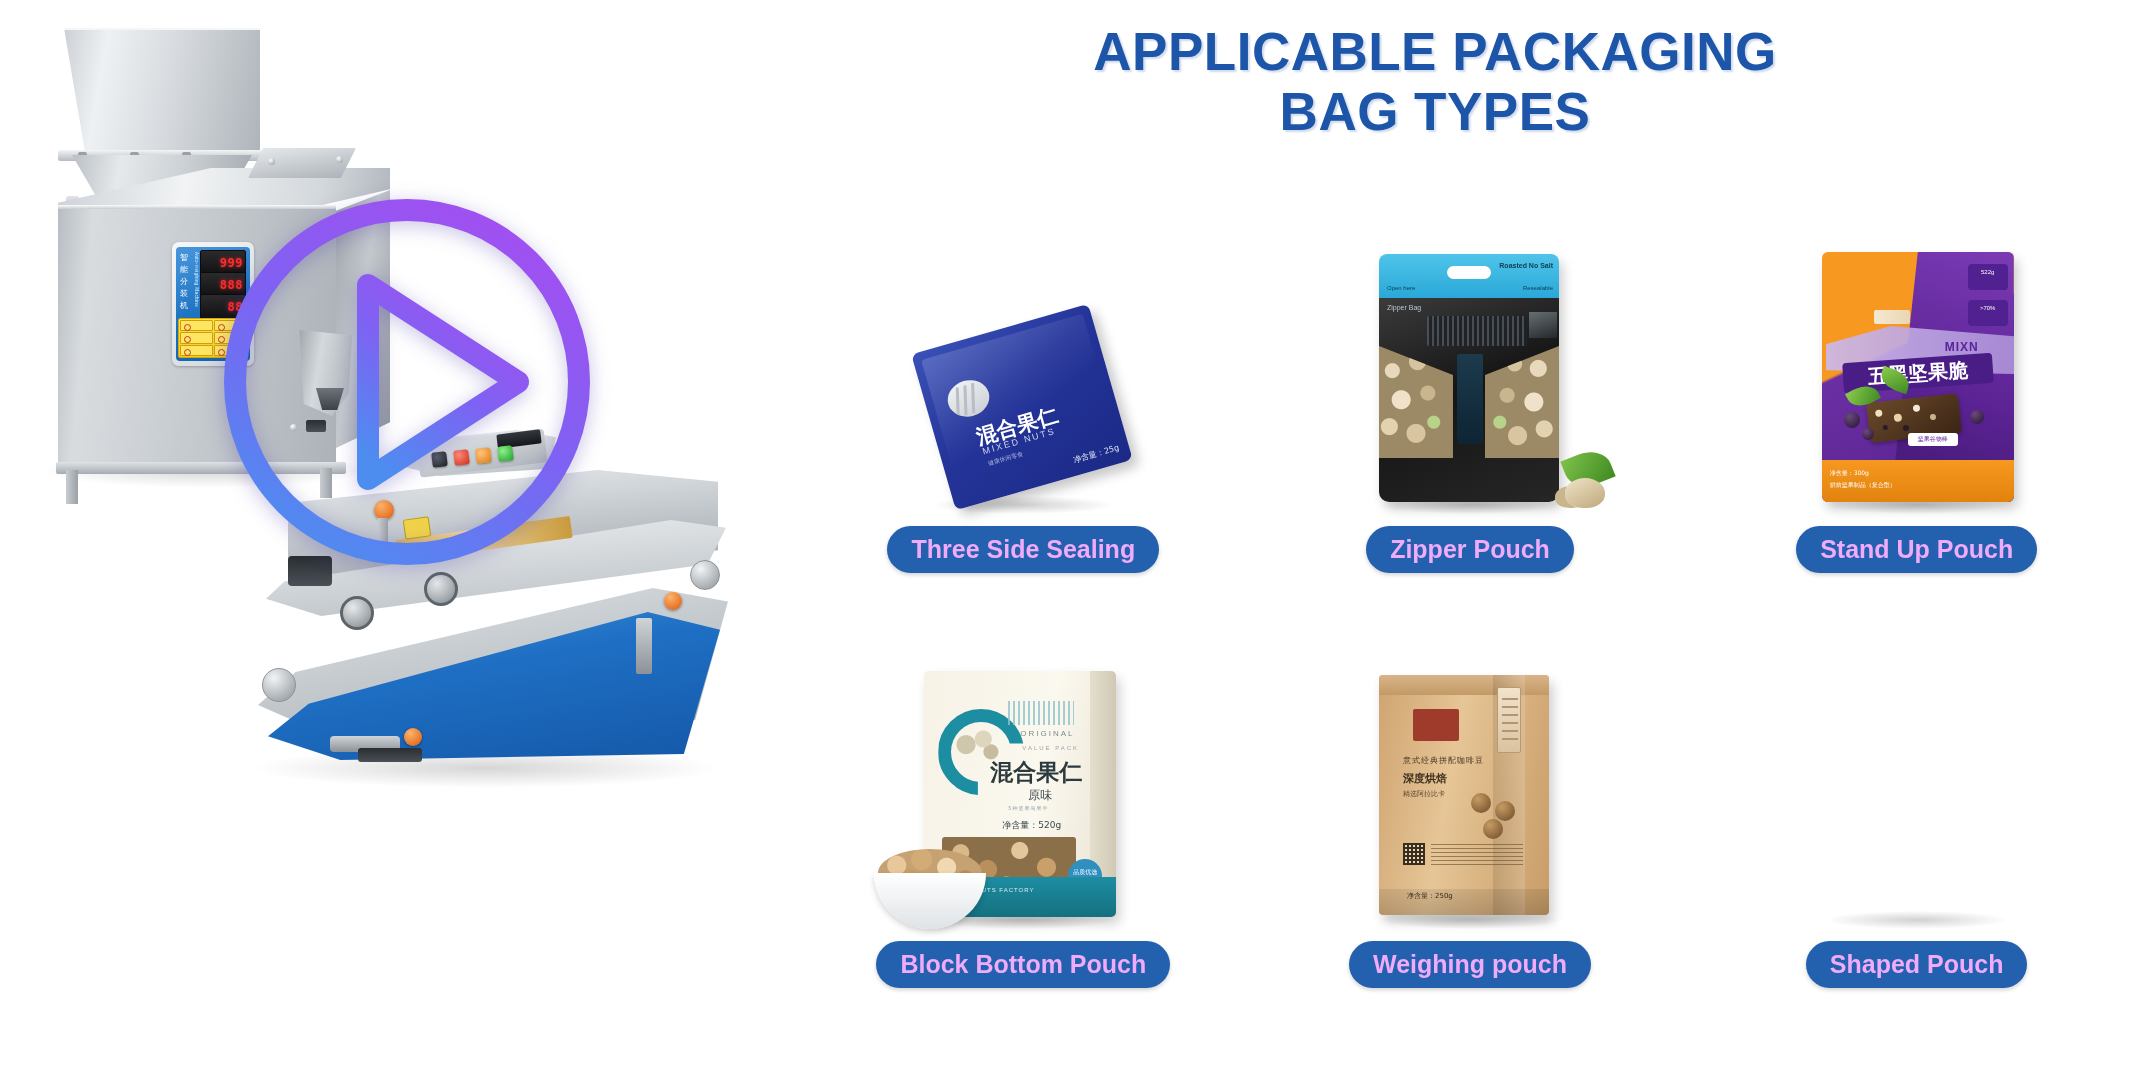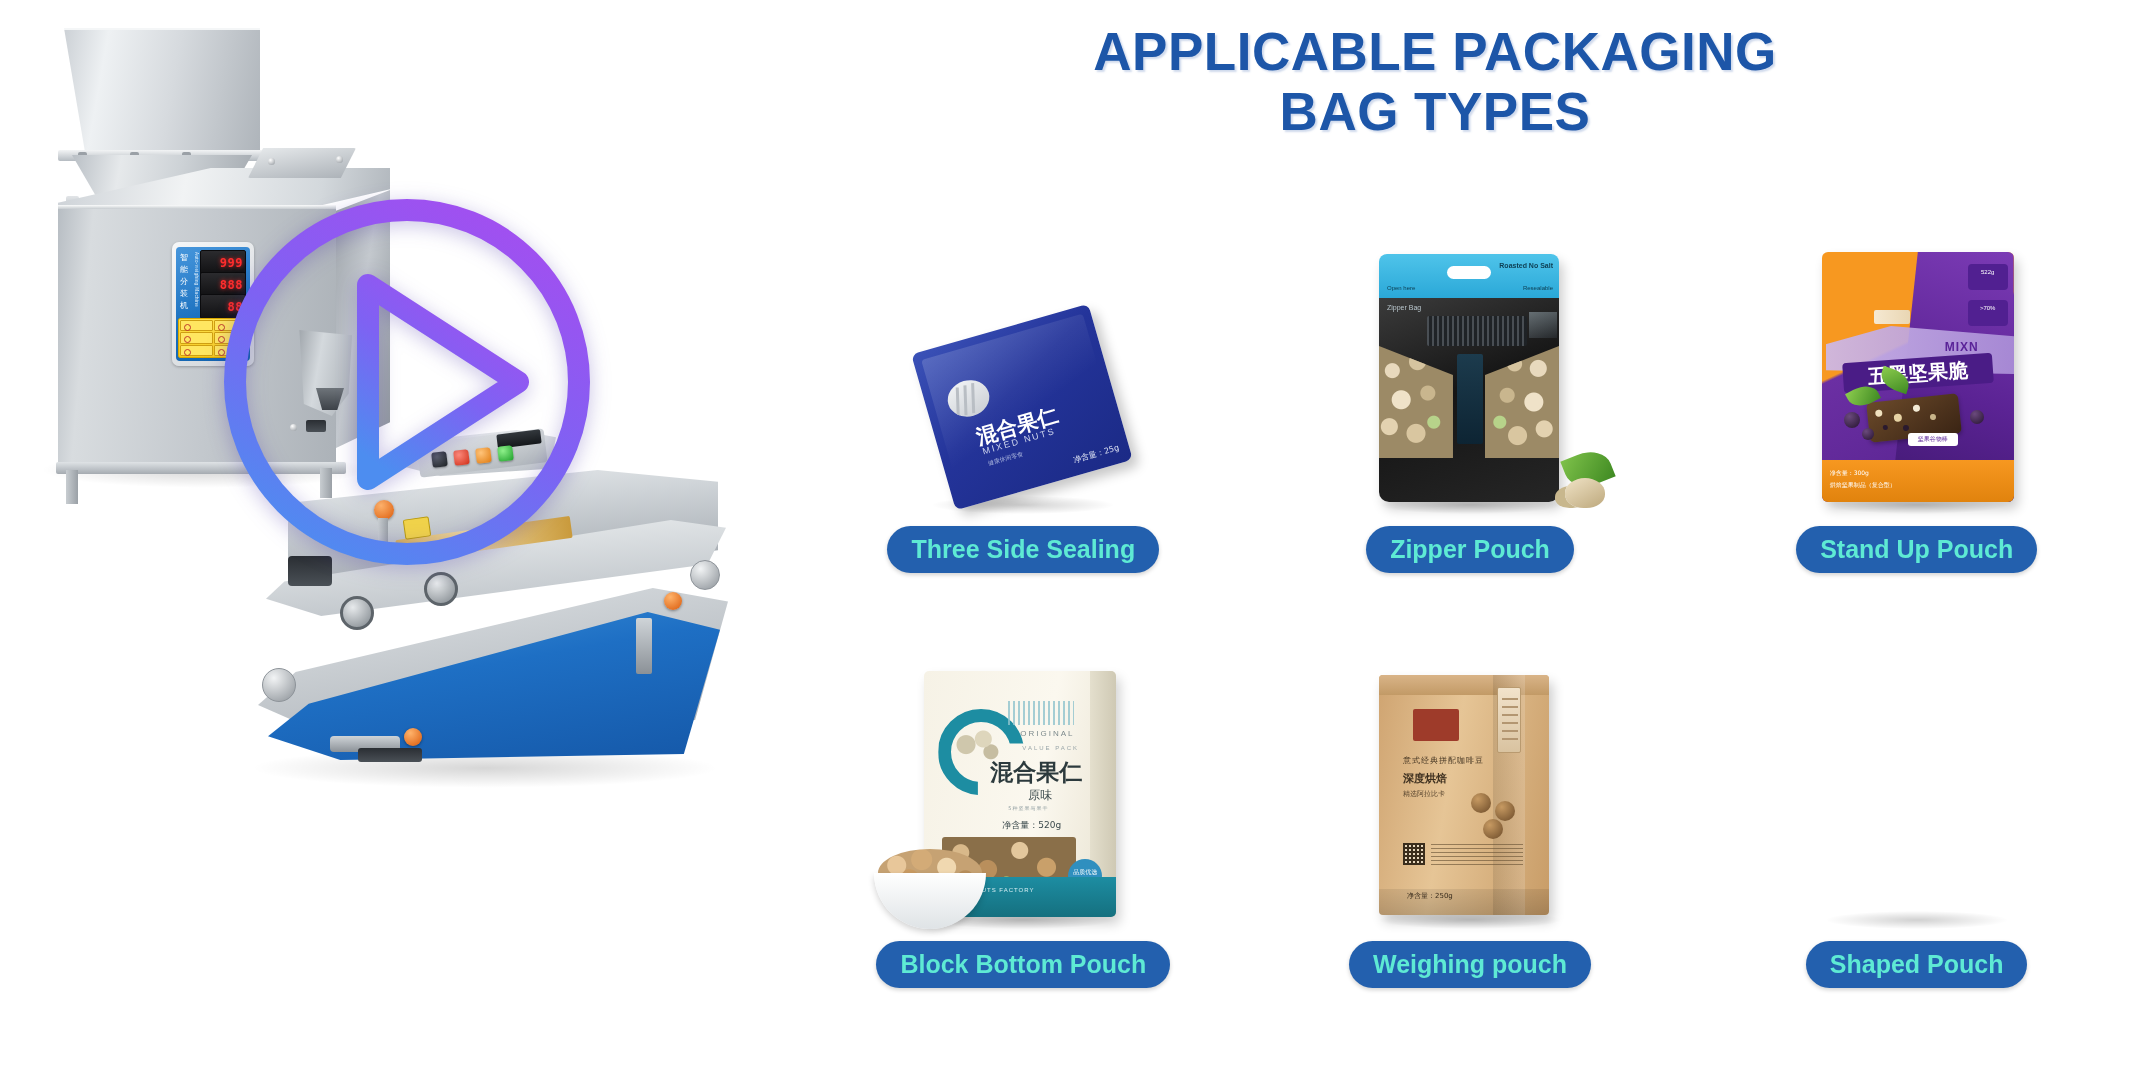--- a/index.html
+++ b/index.html
@@ -155,21 +155,21 @@
     text-shadow:2px 2px 2px rgba(120,150,200,.35);}
   .title .l2{display:block;}
 
   .grid{position:absolute;left:10px;top:158px;width:1340px;height:830px;
     display:grid;grid-template-columns:repeat(3,1fr);
     grid-template-rows:repeat(2,415px);}
   .cell{position:relative;display:flex;flex-direction:column;
     align-items:center;justify-content:flex-end;}
   .bagbox{position:relative;width:250px;height:285px;
     display:flex;align-items:flex-end;justify-content:center;}
-  .pill{margin-top:16px;background:#2360ae;color:#5eead4;border-radius:26px;
+  .pill{margin-top:16px;background:#2360ae;color:#f0abfc;border-radius:26px;
     padding:9px 24px;font-size:25px;font-weight:bold;white-space:nowrap;
     box-shadow:0 2px 4px rgba(0,0,0,.18);}
   .bag-shadow{position:absolute;left:50%;bottom:-4px;transform:translateX(-50%);
     width:180px;height:18px;border-radius:50%;
     background:radial-gradient(ellipse,rgba(0,0,0,.18),rgba(0,0,0,0) 72%);}
 
   
   .b1{position:absolute;left:32px;bottom:22px;width:184px;height:162px;
     transform:rotate(-16deg);
     background:linear-gradient(150deg,#3b52b8 0%,#24349a 42%,#1b2a86 100%);

